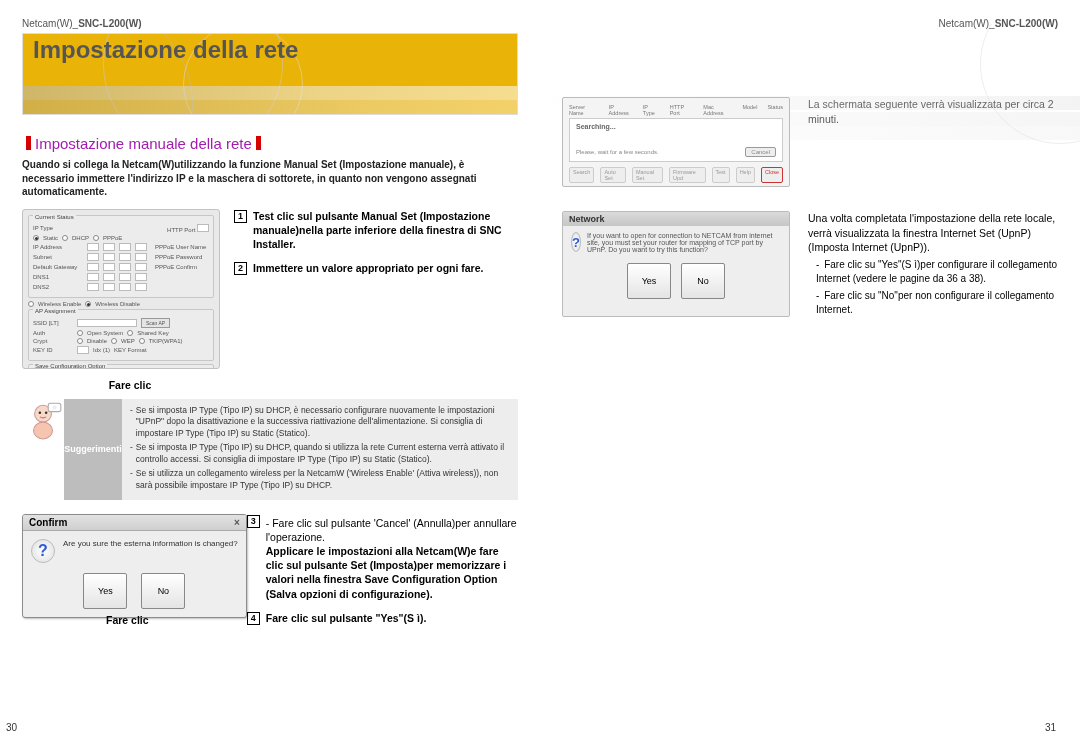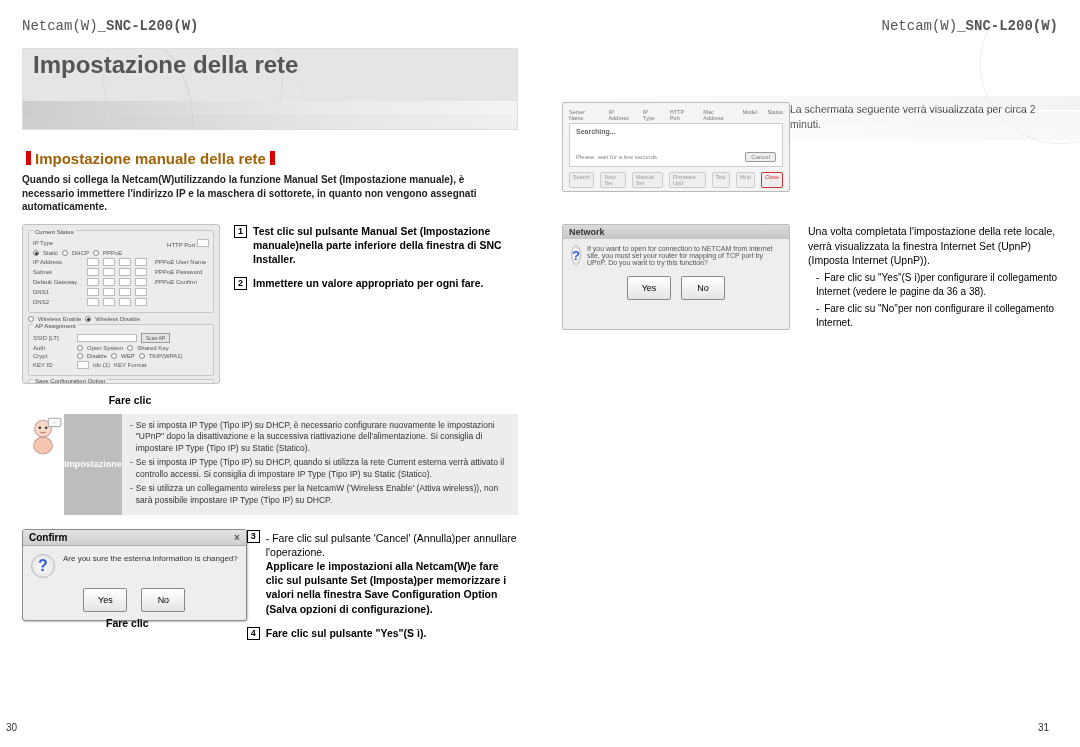--- a/index.html
+++ b/index.html
@@ -18,33 +18,32 @@
     width: 100%;
     height: 100%;
   }
   .page {
     width: 50%;
     height: 100%;
     position: relative;
     padding: 18px 22px 18px 22px;
   }
   .page-header {
-    font-size: 14px;
+    font-size: 10px;
     color: #555;
     text-align: right;
-    margin-bottom: 14px;
-    font-family: Liberation Mono, monospace;
+    margin-bottom: 4px;
   }
   .page-header .bold { font-weight: bold; }
   .page-left .page-header { text-align: left; }
 
   .banner {
     height: 82px;
     position: relative;
-    background: #e5e5e5;
+    background: #eab308;
     border: 1px solid #ddd;
     overflow: hidden;
     margin-bottom: 20px;
   }
   .banner .bg-circles {
     position: absolute;
     top: -30px; left: -30px;
     width: 200px; height: 200px;
     border: 1px solid #bbb;
     border-radius: 50%;
@@ -69,22 +68,22 @@
   .banner-title {
     position: absolute;
     top: 2px; left: 10px;
     font-size: 24px;
     font-weight: bold;
     color: #555;
   }
 
   .section-title {
     font-size: 15px;
-    font-weight: bold;
-    color: #a16207;
+    font-weight: normal;
+    color: #a21caf;
     margin-bottom: 6px;
   }
   .section-title .bar {
     display: inline-block;
     width: 5px; height: 14px;
     background: #d60000;
     vertical-align: -1px;
     margin: 0 4px;
   }
   .intro-text {
@@ -205,51 +204,51 @@
     width:24px;height:24px;border-radius:50%;
     background:radial-gradient(#fff,#dedede);
     display:flex;align-items:center;justify-content:center;
     font-size:16px;font-weight:bold;color:#2a5bd7;
     border:1px solid #bbb;
   }
   .dlg-buttons{
     display:flex;gap:14px;justify-content:center;padding:6px 0 8px;
   }
   .win-btn{
-    min-width:44px;height:24px;border:1px solid #888;background:linear-gradient(#fff,#e4e4e4);
+    min-width:44px;height:36px;border:1px solid #888;background:linear-gradient(#fff,#e4e4e4);
     font-size:9px;display:flex;align-items:center;justify-content:center;border-radius:2px;
   }
 
   .page-number{
     position:absolute;bottom:14px;font-size:10px;color:#333;
   }
   .page-left .page-number{left:6px;}
-  .page-right .page-number{right:31px;}
+  .page-right .page-number{right:24px;}
 
   
-  .right-top-row{display:flex;margin-top:68px;}
+  .right-top-row{display:flex;gap:18px;margin-top:68px;}
   .installer-panel{
     flex:0 0 228px;height:90px;border:1px solid #bbb;background:#f4f4f4;border-radius:2px;
     position:relative;padding:6px;font-size:6px;color:#666;
   }
   .installer-header{display:flex;gap:10px;font-size:5.5px;color:#777;margin-bottom:2px;}
   .installer-inner{
     border:1px solid #ccc;height:44px;background:#fff;padding:4px 6px;
     display:flex;flex-direction:column;justify-content:space-between;
   }
   .installer-inner .searching{font-size:7px;color:#666;font-weight:bold;}
   .installer-inner .msgrow{display:flex;justify-content:space-between;align-items:center;font-size:6px;color:#888;}
   .cancel-btn-tiny{font-size:6px;border:1px solid #999;padding:1px 5px;background:#eee;border-radius:2px;}
   .installer-bottom{display:flex;gap:6px;justify-content:flex-start;margin-top:5px;}
   .installer-bottom .b{font-size:5.5px;border:1px solid #ccc;padding:1px 3px;background:#eee;border-radius:2px;color:#999;}
   .installer-bottom .b.close{color:#c33;border-color:#c33;}
 
   .right-text{flex:1;font-size:10.5px;line-height:1.4;color:#222;}
 
-  .right-mid-row{display:flex;gap:18px;margin-top:32px;}
+  .right-mid-row{display:flex;gap:18px;margin-top:24px;}
   .network-dialog{
     flex:0 0 228px;border:1px solid #bbb;background:#eee;border-radius:2px;overflow:hidden;
   }
   .net-title{background:linear-gradient(#dadada,#c6c6c6);font-size:9px;font-weight:bold;padding:2px 6px;color:#333;}
   .net-body{display:flex;gap:6px;padding:6px 8px;font-size:7px;color:#555;}
   .net-btns{display:flex;gap:10px;justify-content:center;padding:4px 0 8px;}
 
   .right-mid-text{flex:1;font-size:10.5px;line-height:1.4;}
   .right-mid-text .bold{font-weight:normal;}
   .right-mid-text .sub{font-size:10px;font-weight:normal;margin-left:8px;margin-top:3px;}
@@ -411,21 +410,21 @@
             <circle cx="20" cy="14" r="8" fill="#f8d9c8" stroke="#c99"></circle>
             <circle cx="17" cy="13" r="1.2" fill="#333"></circle>
             <circle cx="23" cy="13" r="1.2" fill="#333"></circle>
             <path d="M17 17 q3 2 6 0" stroke="#c66" fill="none"></path>
             <ellipse cx="20" cy="30" rx="9" ry="8" fill="#f5c5b0" stroke="#c99"></ellipse>
             <rect x="25" y="4" width="12" height="8" rx="2" fill="#fff" stroke="#aaa"></rect>
             <circle cx="31" cy="8" r="2" fill="#eee"></circle>
           </svg>
       </div>
       <div class="sugg-body">
-        <div class="sugg-label">Impostazione</div>
+        <div class="sugg-label">Suggerimenti</div>
         <div class="sugg-text">
           <div class="item">
               <span class="dash">-</span>
               <span>Se si imposta IP Type (Tipo IP) su DHCP, è necessario configurare nuovamente le impostazioni "UPnP" dopo la disattivazione e la successiva riattivazione dell'alimentazione. Si consiglia di impostare IP Type (Tipo IP) su Static (Statico).</span>
             </div>
           <div class="item">
               <span class="dash">-</span>
               <span>Se si imposta IP Type (Tipo IP) su DHCP, quando si utilizza la rete Current esterna verrà attivato il controllo accessi. Si consiglia di impostare IP Type (Tipo IP) su Static (Statico).</span>
             </div>
           <div class="item">

